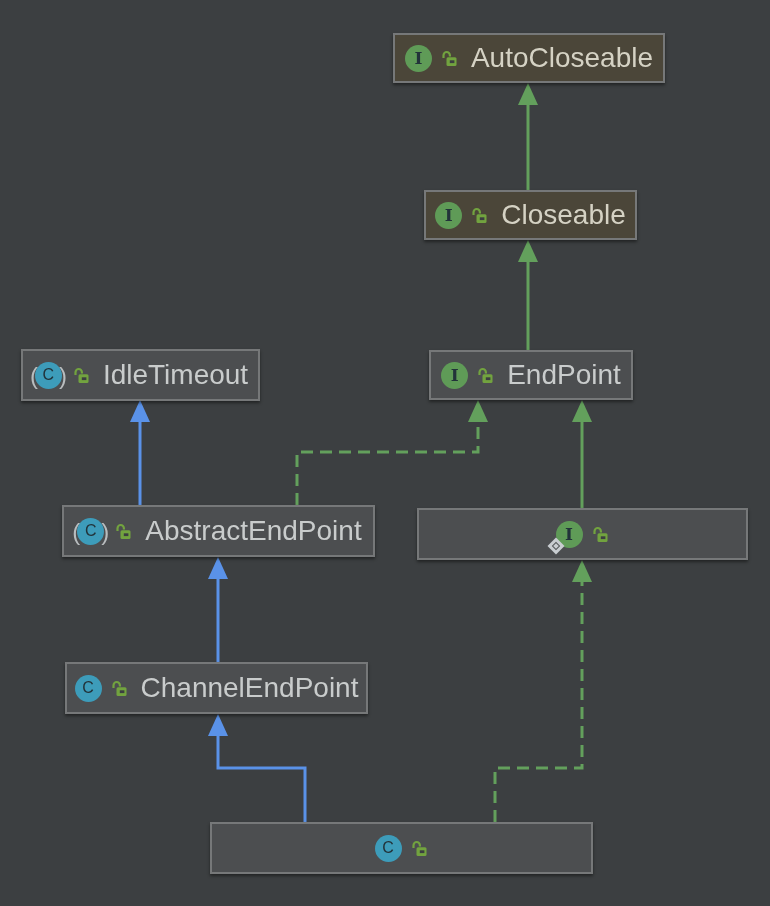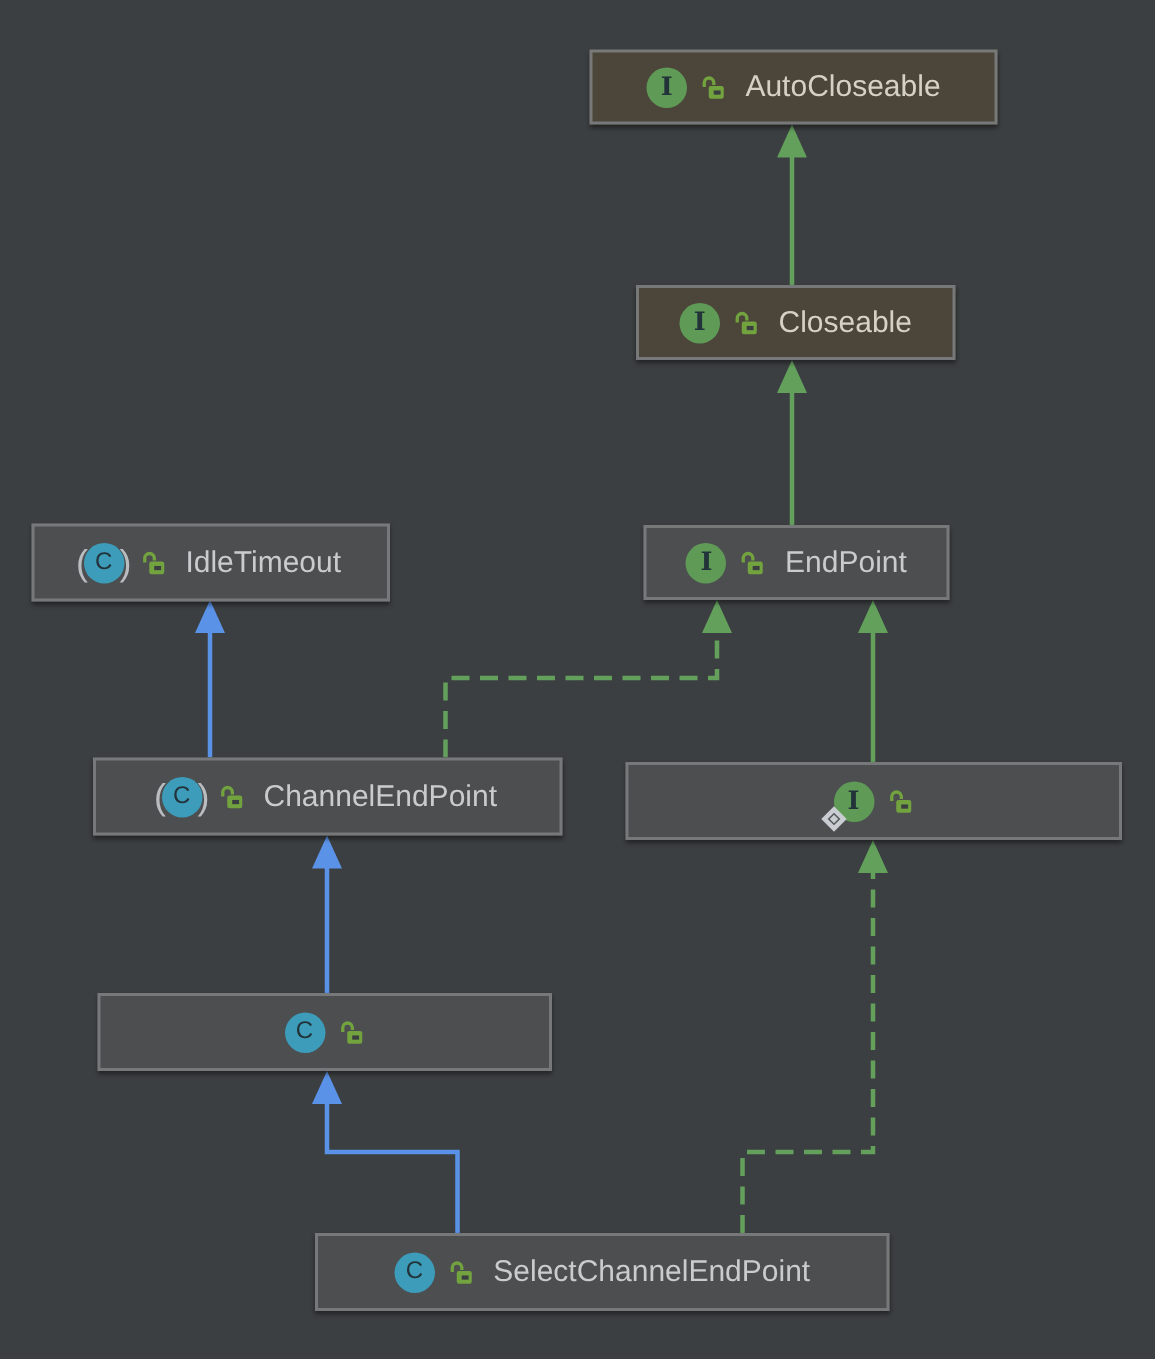--- a/index.html
+++ b/index.html
@@ -19,21 +19,21 @@
   .head-green{fill:var(--edge-green);stroke:none;}
   .head-blue{fill:var(--edge-blue);stroke:none;}
   .node{
     position:absolute;z-index:1;box-sizing:border-box;
     background:var(--node-fill);border:2px solid var(--node-border);
     box-shadow:0 2px 3px rgba(0,0,0,.45);
     display:flex;align-items:center;justify-content:center;
     cursor:default;
   }
   .node.library{background:var(--node-fill-library);}
-  .node .label{font-size:20px;color:var(--label-text);white-space:nowrap;margin-left:12px;}
+  .node .label{font-size:28px;color:var(--label-text);white-space:nowrap;margin-left:12px;}
   .node.library .label{color:var(--label-text-library);}
   .iconwrap{display:flex;align-items:center;}
   .circle{
     position:relative;width:27px;height:27px;border-radius:50%;
     display:flex;align-items:center;justify-content:center;flex:0 0 auto;
   }
   .circle.iface{background:var(--icon-green);}
   .circle.clazz{background:var(--icon-teal);}
   .circle .glyph{font-size:16px;color:var(--icon-letter);line-height:1;}
   .circle .glyph.serif{font-family:"DejaVu Serif",serif;font-weight:600;font-size:17px;}
@@ -160,21 +160,21 @@
         </span>
       <span class="paren">)</span>
       <span class="lock">
         <svg width="19" height="19" viewBox="0 0 19 19">
             <path d="M3.5,9 L3.5,6.2 A3.2,3.2 0 0 1 9.9,6.2 L9.9,7.6" fill="none" stroke="#72a33f" stroke-width="2.2"></path>
             <rect x="6.5" y="8.3" width="10" height="8.6" rx="1.5" fill="#72a33f"></rect>
             <rect x="9.8" y="11.3" width="4.6" height="2.8" fill="#3c3f41"></rect>
           </svg>
       </span>
     </span>
-    <span class="label">ChannelEndPoint</span>
+    <span class="label">AbstractEndPoint</span>
   </div>
 
   <div class="node" style="left:417px;top:508px;width:331px;height:52px;">
     <span class="iconwrap">
       <span class="circle iface">
         <span class="glyph serif">I</span>
         <span class="badge-diamond">
             <span class="inner"></span>
           </span>
       </span>
@@ -194,31 +194,31 @@
           <span class="glyph">C</span>
         </span>
       <span class="lock">
         <svg width="19" height="19" viewBox="0 0 19 19">
             <path d="M3.5,9 L3.5,6.2 A3.2,3.2 0 0 1 9.9,6.2 L9.9,7.6" fill="none" stroke="#72a33f" stroke-width="2.2"></path>
             <rect x="6.5" y="8.3" width="10" height="8.6" rx="1.5" fill="#72a33f"></rect>
             <rect x="9.8" y="11.3" width="4.6" height="2.8" fill="#3c3f41"></rect>
           </svg>
       </span>
     </span>
+    <span class="label">ChannelEndPoint</span>
   </div>
 
   <div class="node" style="left:210px;top:822px;width:383px;height:52px;">
     <span class="iconwrap">
       <span class="circle clazz">
           <span class="glyph">C</span>
         </span>
       <span class="lock">
         <svg width="19" height="19" viewBox="0 0 19 19">
             <path d="M3.5,9 L3.5,6.2 A3.2,3.2 0 0 1 9.9,6.2 L9.9,7.6" fill="none" stroke="#72a33f" stroke-width="2.2"></path>
             <rect x="6.5" y="8.3" width="10" height="8.6" rx="1.5" fill="#72a33f"></rect>
             <rect x="9.8" y="11.3" width="4.6" height="2.8" fill="#3c3f41"></rect>
           </svg>
       </span>
     </span>
-    <span class="label">SelectChannelEndPoint</span>
   </div>
 
 </div>
 
 </body></html>

